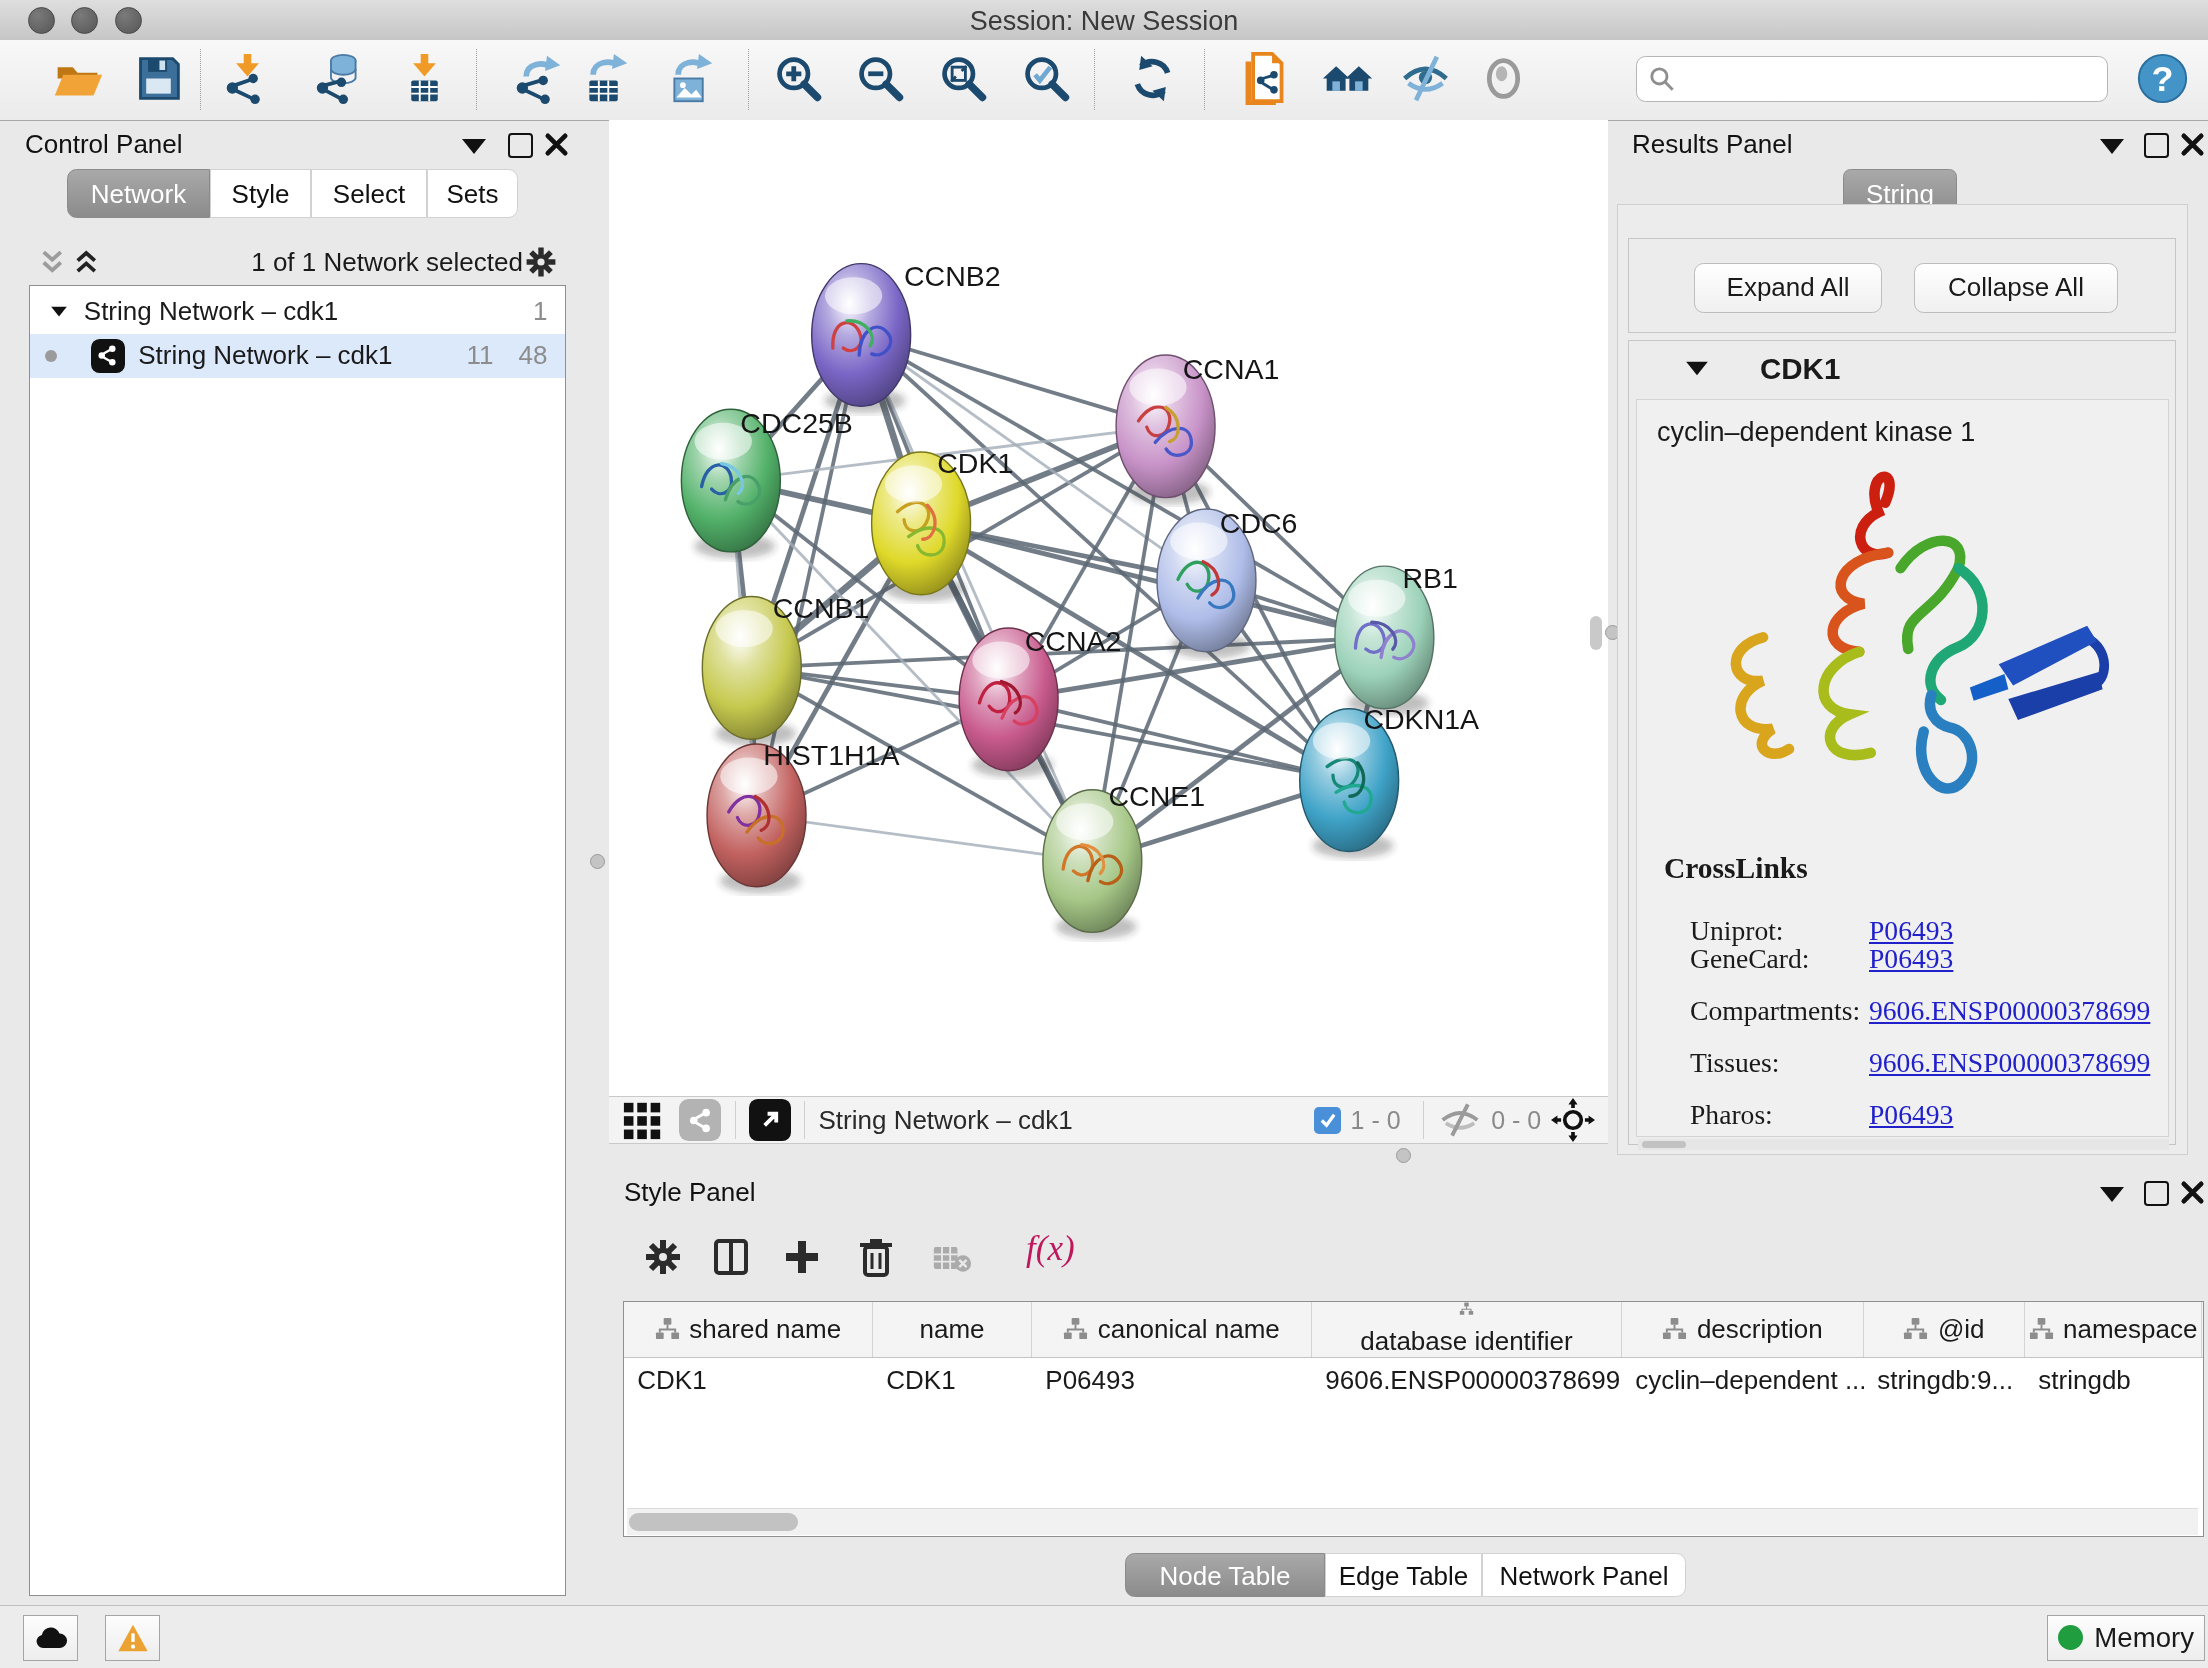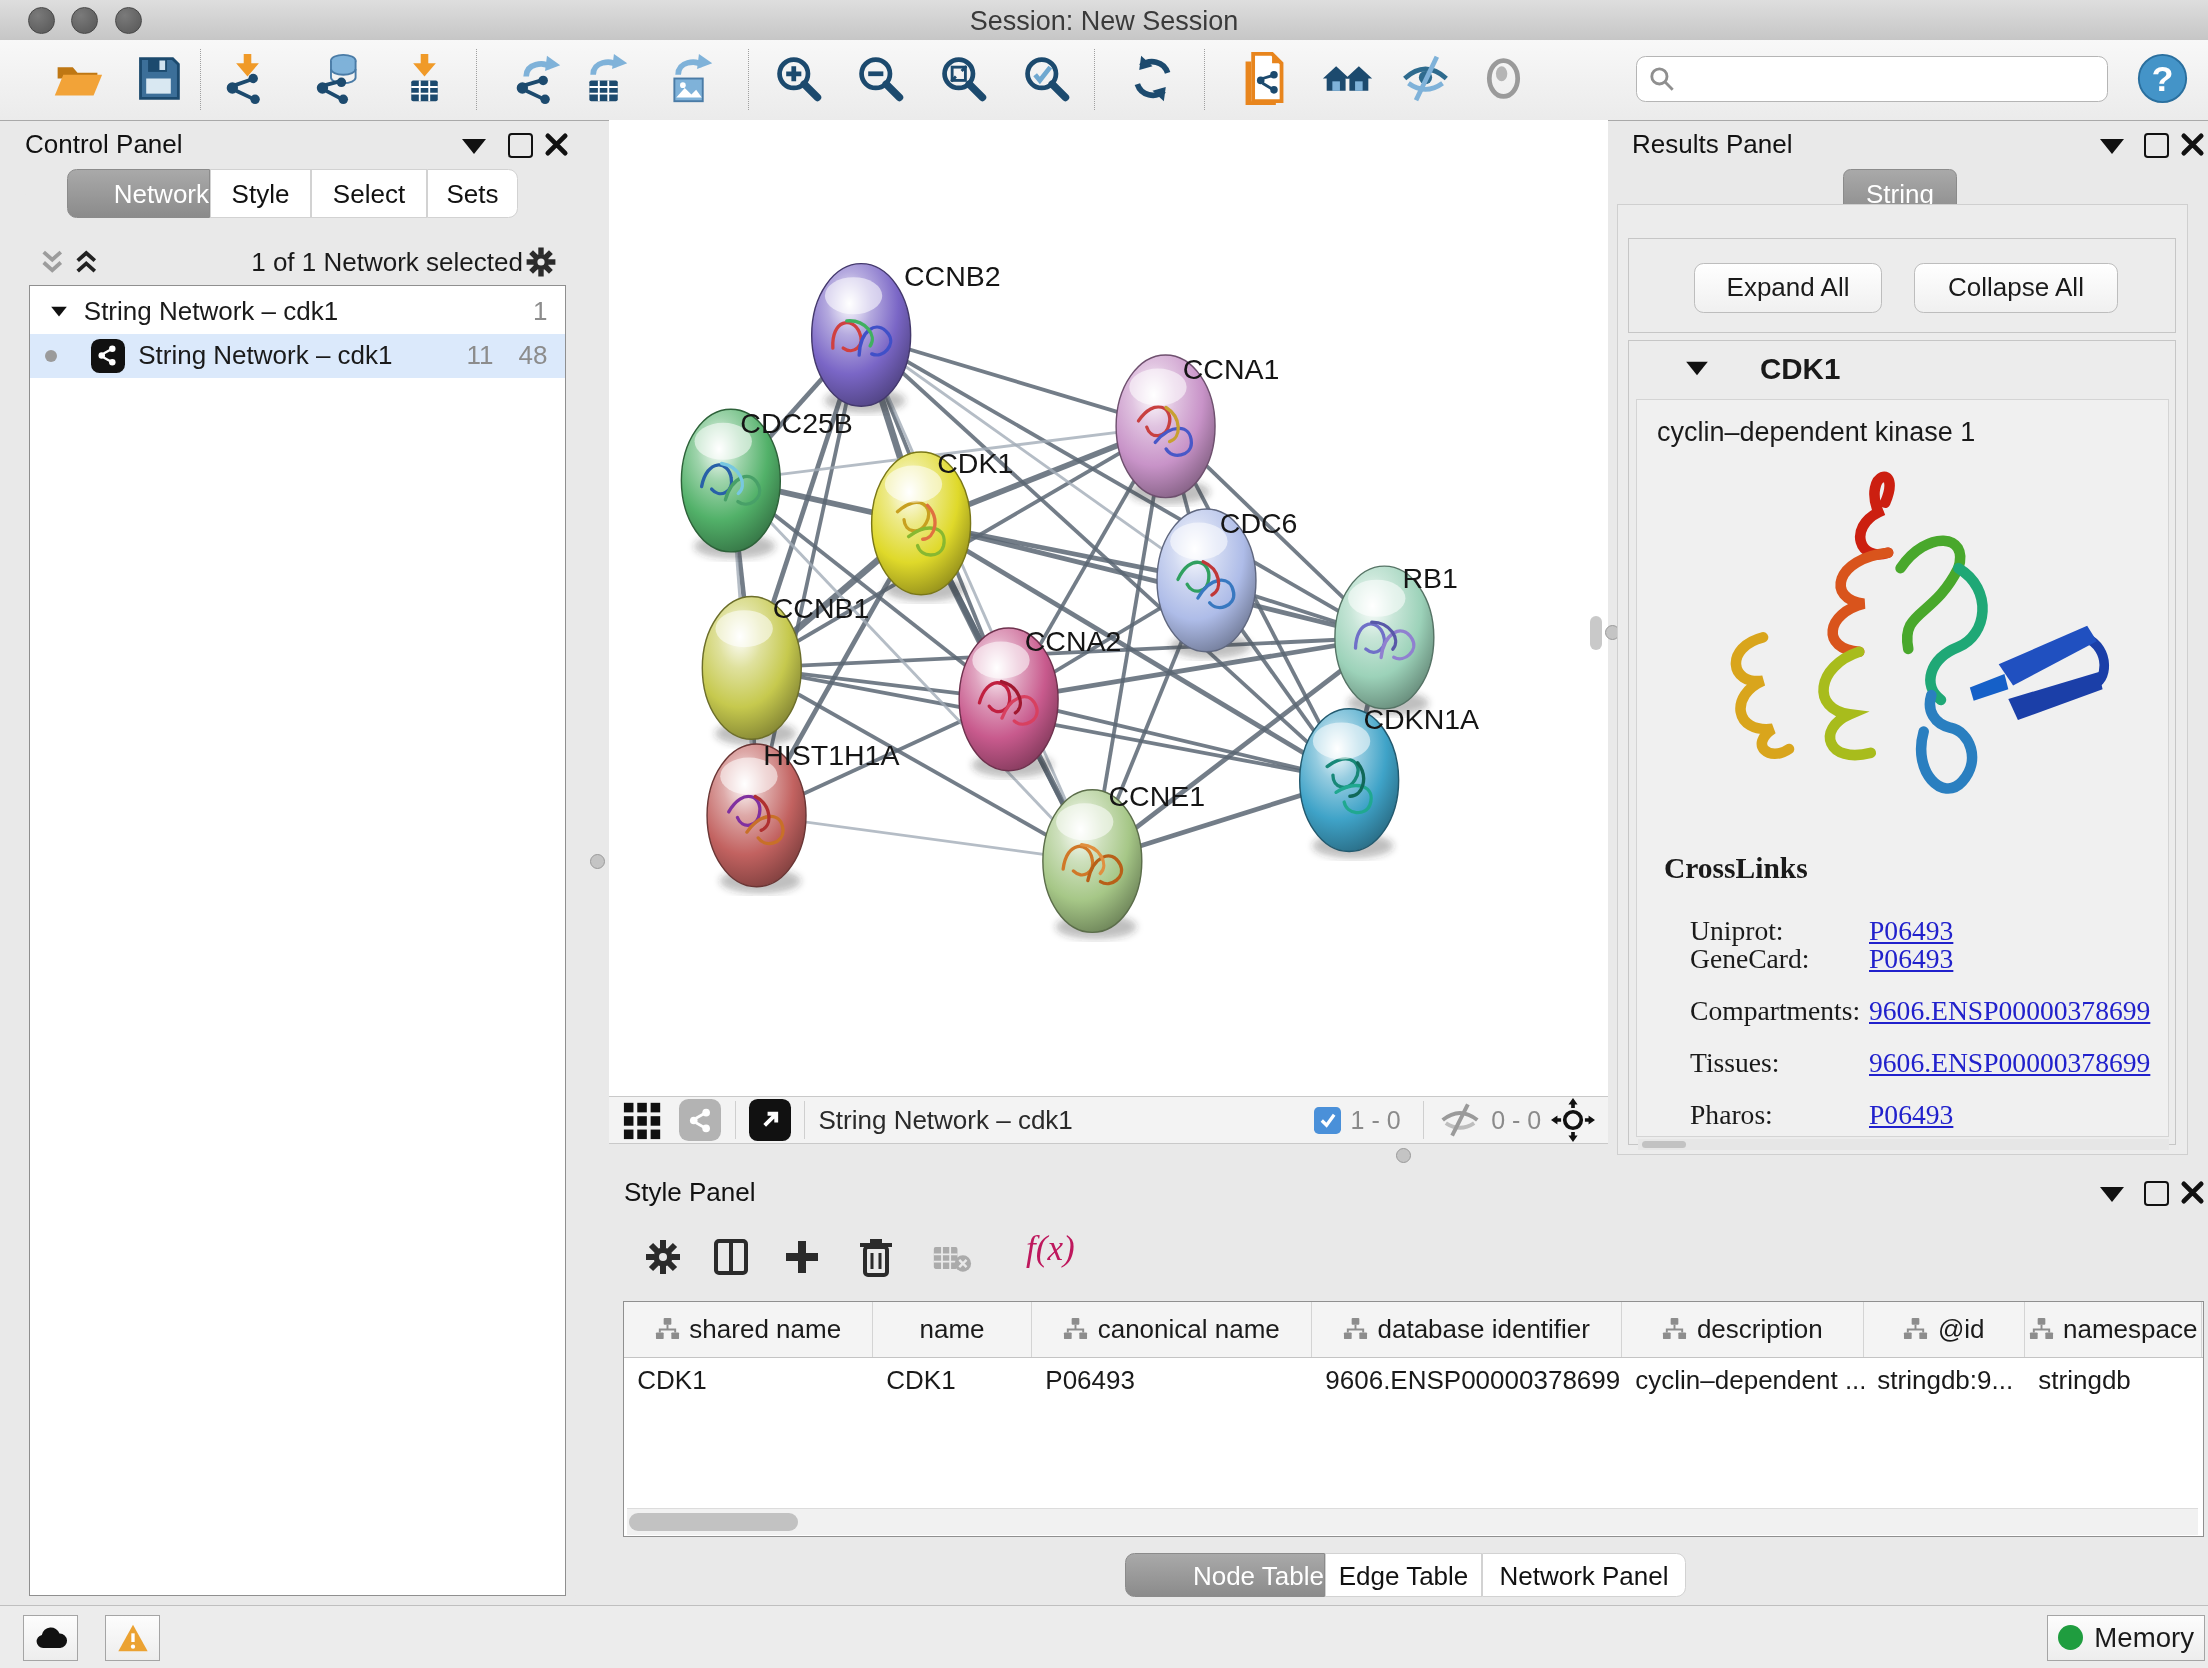--- a/index.html
+++ b/index.html
@@ -18,21 +18,21 @@
   .searchbox{position:absolute;left:1636px;top:16px;width:470px;height:44px;background:#fff;border:1px solid #b5b5b5;border-radius:9.5px;display:flex;align-items:center;}
   .searchbox input{border:none;outline:none;flex:1;font-size:25px;font-family:"Liberation Sans",sans-serif;background:transparent;margin-left:5.7px;}
   
   .panel-title{font-size:26px;color:#111;}
   .icon-tri{width:0;height:0;border-left:12.4px solid transparent;border-right:12.4px solid transparent;border-top:15px solid #111;}
   .icon-sq{width:21px;height:21px;border:2.9px solid #111;border-radius:3.8px;background:transparent;}
   .xsvg{width:25px;height:25px;}
   
   .tab{display:inline-block;height:49px;line-height:49px;text-align:center;font-size:26px;background:#fff;border:1px solid #d2d2d2;color:#111;box-sizing:border-box;}
   .tab.active{background:linear-gradient(#a9a9a9,#8b8b8b);color:#fff;border-color:#8b8b8b;}
-  .tab:first-child{border-radius:9.5px 0 0 9.5px;text-align:right;}
+  .tab:first-child{border-radius:9.5px 0 0 9.5px;}
   .tab:last-child{border-radius:0 9.5px 9.5px 0;}
   
   .cp-bg{left:17px;top:194px;width:561px;height:1406px;background:#e9e9e9;border-radius:11.4px;}
   .cp-selbar{left:28.5px;top:240px;width:538px;height:44px;display:flex;align-items:center;}
   .cp-list{left:28.5px;top:285px;width:535px;height:1309px;background:#fff;border:1.9px solid #8f8f8f;}
   .tree-row{position:relative;height:44px;display:flex;align-items:center;font-size:26px;}
   .tree-row.selected{background:#dbe9fb;}
   .tree-count{color:#8c8c8c;}
   .net-ic{width:34px;height:34px;border-radius:8.6px;background:#111;display:flex;align-items:center;justify-content:center;}
   
@@ -693,21 +693,21 @@
         <svg width="25" height="25" viewBox="0 0 26 26">
           <g fill="#8d8d8d">
             <rect x="9" y="1" width="8" height="7" rx="1"></rect>
             <rect x="1" y="16" width="8" height="7" rx="1"></rect>
             <rect x="17" y="16" width="8" height="7" rx="1"></rect>
           </g>
           <path d="M13 8v5M5 16v-3h16v3" stroke="#8d8d8d" stroke-width="2" fill="none"></path>
         </svg>
         <span>canonical name</span>
       </div>
-      <div class="tp-hcell" style="width: 310px;">
+      <div class="tp-hcell" style="width: 310px; flex-direction: column;">
         <svg width="25" height="25" viewBox="0 0 26 26">
           <g fill="#8d8d8d">
             <rect x="9" y="1" width="8" height="7" rx="1"></rect>
             <rect x="1" y="16" width="8" height="7" rx="1"></rect>
             <rect x="17" y="16" width="8" height="7" rx="1"></rect>
           </g>
           <path d="M13 8v5M5 16v-3h16v3" stroke="#8d8d8d" stroke-width="2" fill="none"></path>
         </svg>
         <span>database identifier</span>
       </div>

